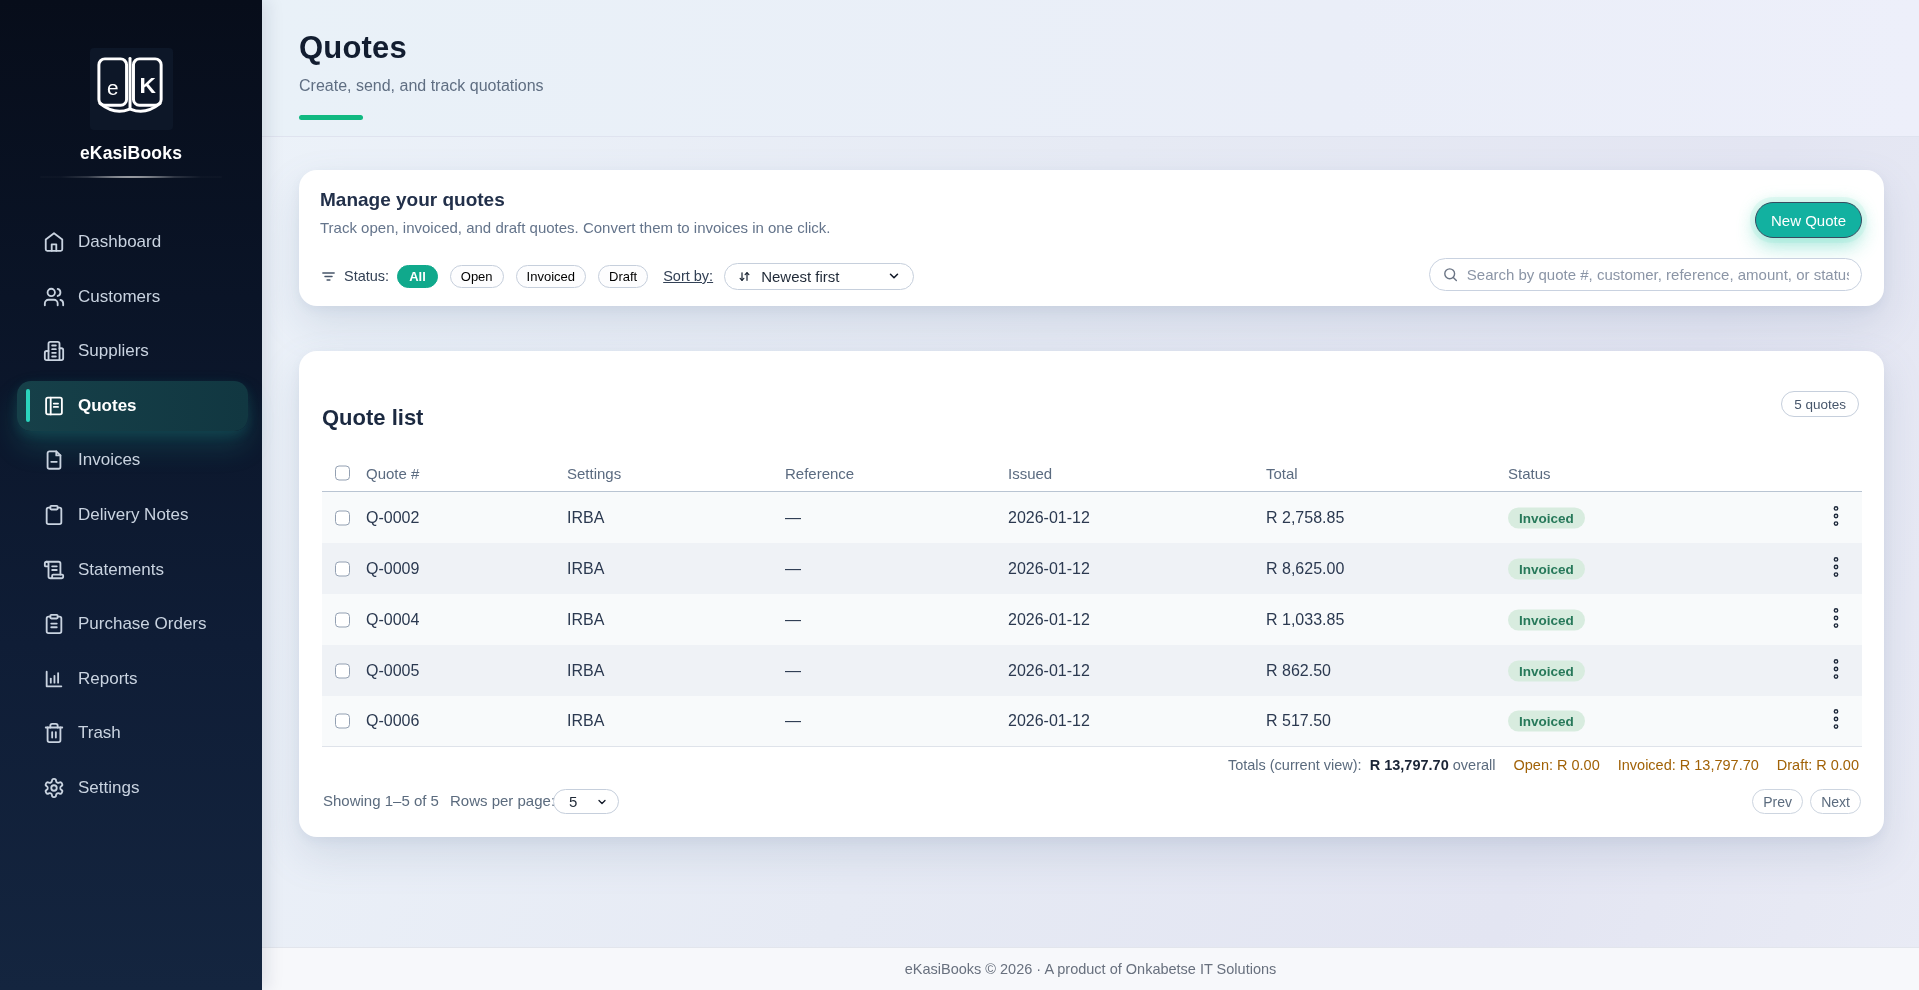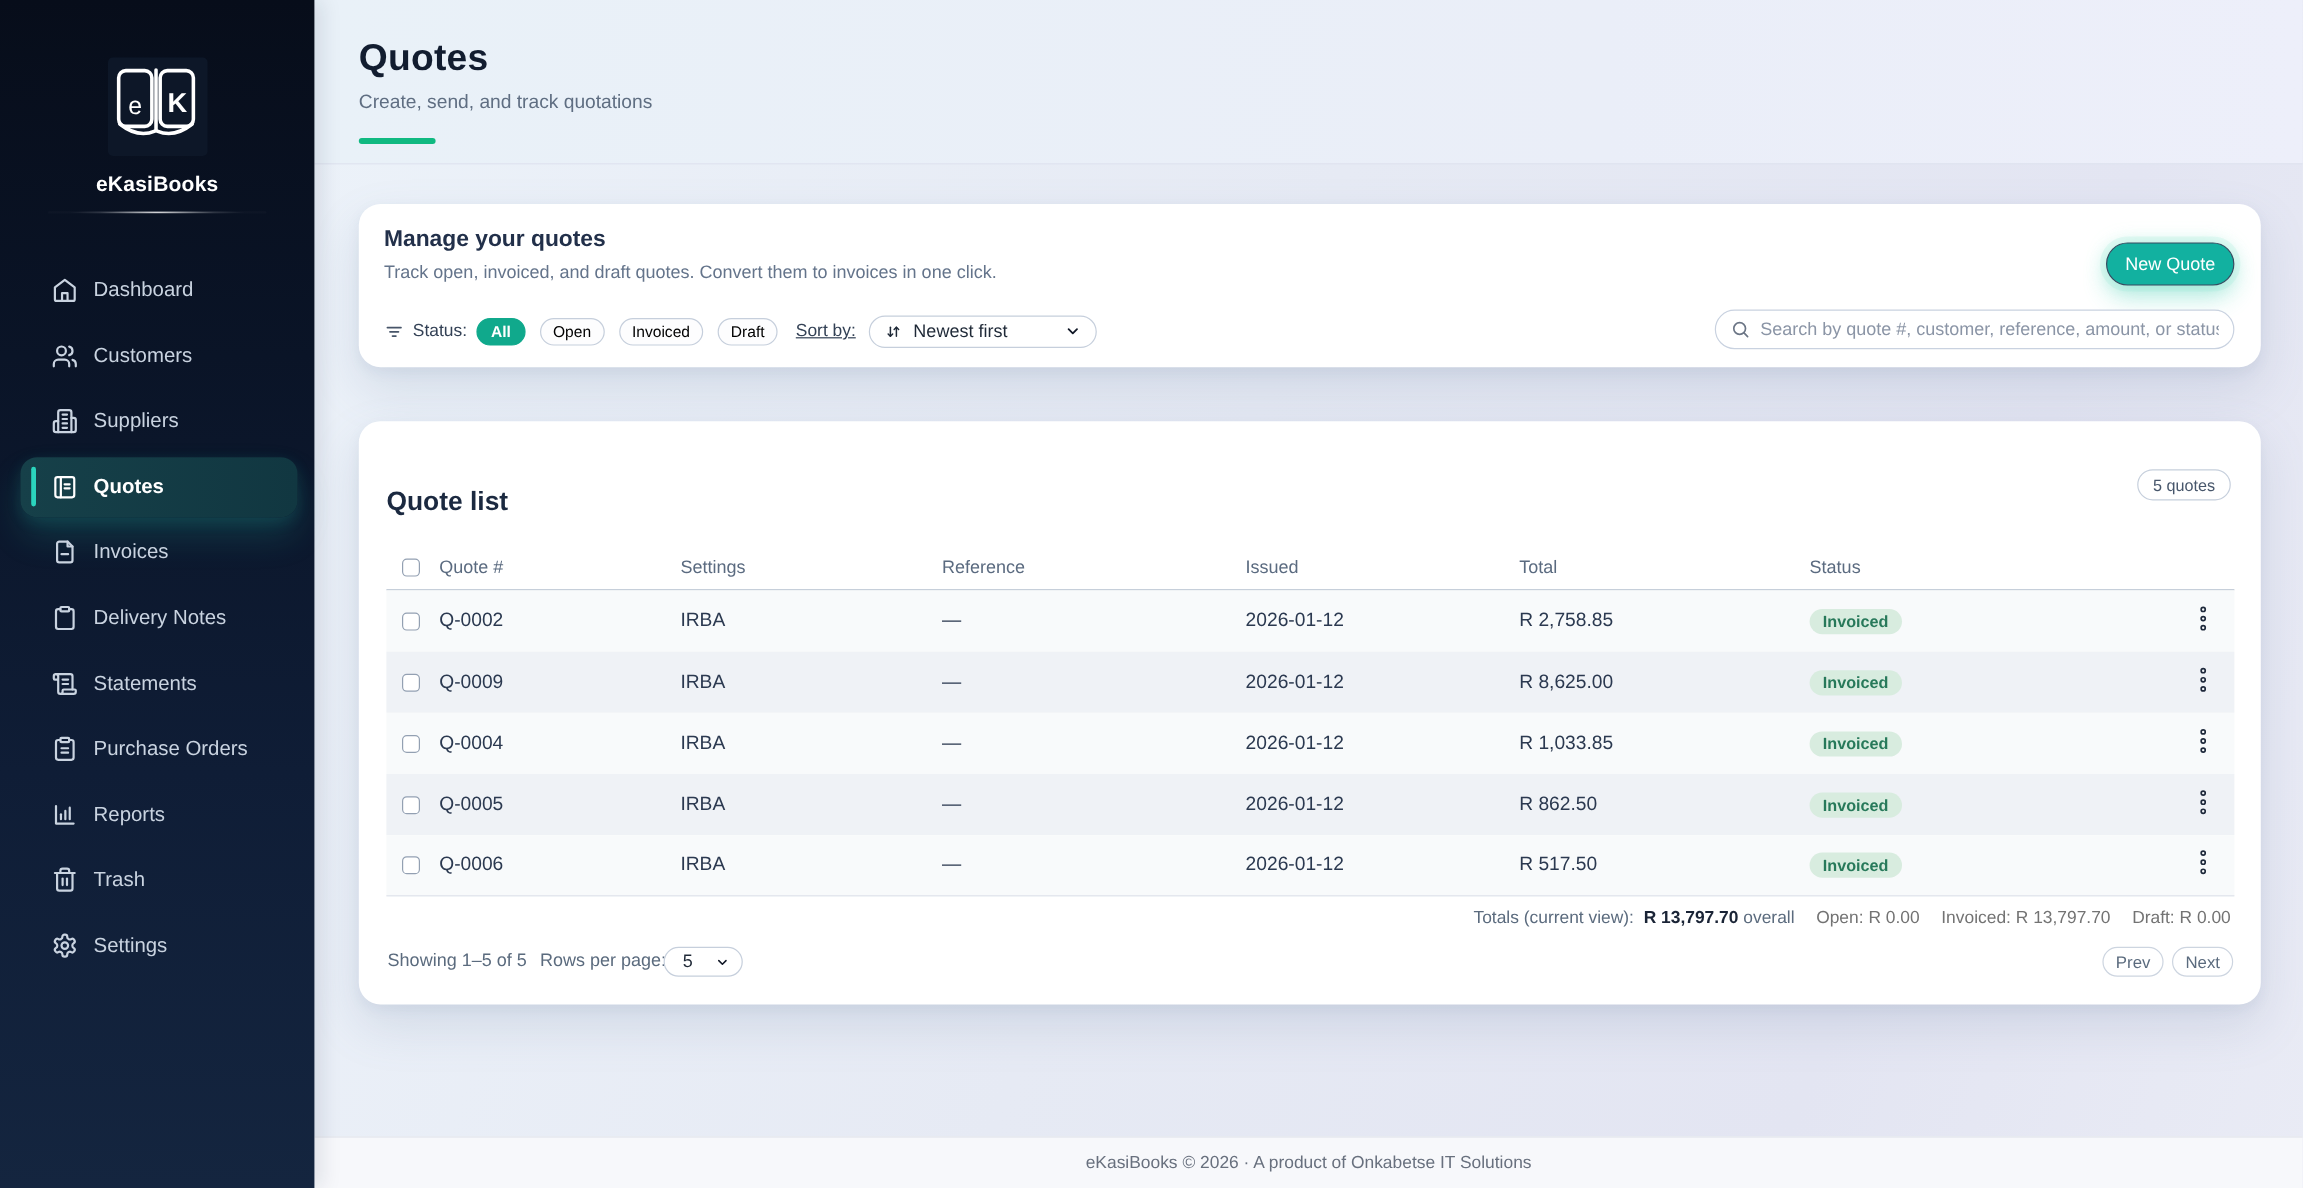--- a/index.html
+++ b/index.html
@@ -52,25 +52,25 @@
   display:flex; align-items:center; font-size:13.5px; color:#47566b; background:#fff; }
 
 .tbl { position:absolute; left:23px; top:104px; width:1540px; }
 .trow { position:relative; height:51px; }
 .trow.odd { background:#f8fafb; }
 .trow.even { background:#eff2f6; }
 .thead { position:relative; height:37px; border-bottom:1.5px solid #b9c4d2; }
 .thead .c { position:absolute; top:50%; transform:translateY(-50%); font-size:15px; font-weight:400; color:#5b6b80; }
 .trow .c { position:absolute; top:50%; transform:translateY(-50%); font-size:16px; color:#2b3950; }
 .cb { position:absolute; left:13px; width:15px; height:15px; border:1.6px solid #93a0b2; border-radius:4px; background:#fff; top:50%; transform:translateY(-50%); }
-.colQ { left:44px; } .colC { left:245px; } .colR { left:463px; } .colI { left:716px; } .colT { left:944px; } .colS { left:1186px; }
+.colQ { left:44px; } .colC { left:245px; } .colR { left:463px; } .colI { left:686px; } .colT { left:944px; } .colS { left:1186px; }
 .badge { display:inline-flex; align-items:center; height:21px; padding:0 11px; border-radius:11px; background:#d8ecdf; color:#27795a; font-size:13.5px; font-weight:700; }
 .kebab { position:absolute; left:1510px; top:50%; transform:translateY(-50%); }
 .totals { position:absolute; right:25px; top:406px; width:1300px; text-align:right; font-size:14.5px; color:#5b6b7e; }
-.totals b { color:#1a2436; } .totals .seg { margin-left:18px; color:#737373; }
+.totals b { color:#1a2436; } .totals .seg { margin-left:18px; color:#a16207; }
 .pgRow { position:absolute; left:24px; right:23px; top:436px; height:28px; }
 .pgRow .showing { position:absolute; left:0; top:5px; font-size:15px; color:#5b6b7e; }
 .pgRow .rpp { position:absolute; left:127px; top:5px; font-size:15px; color:#5b6b7e; }
 .selBox { position:absolute; left:230px; top:2px; width:66px; height:25px; border:1px solid #c6cfdc; border-radius:13px; background:#fff;
   display:flex; align-items:center; padding:0 10px 0 15px; justify-content:space-between; font-size:15px; color:#1f2937; }
 .pgBtn { position:absolute; top:2px; height:25px; border:1px solid #cdd5e0; border-radius:13px; background:#fff;
   display:flex; align-items:center; font-size:14px; color:#5b6b7e; padding:0 10px; }
 .prev { right:58px; } .next { right:0px; }
 .footer { position:absolute; left:0; top:947px; width:1657px; height:43px; background:#f7f8fb; border-top:1px solid #e2e5ec;
   display:flex; align-items:center; justify-content:center; font-size:14.5px; color:#68707e; }

